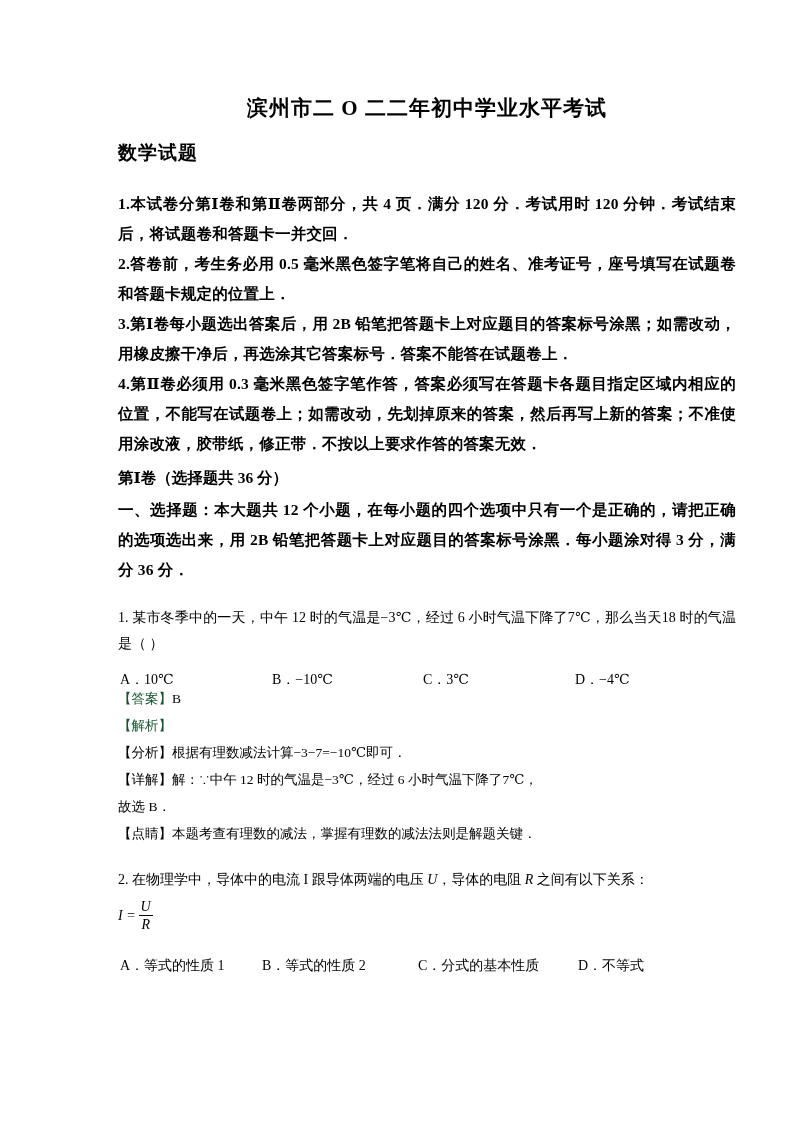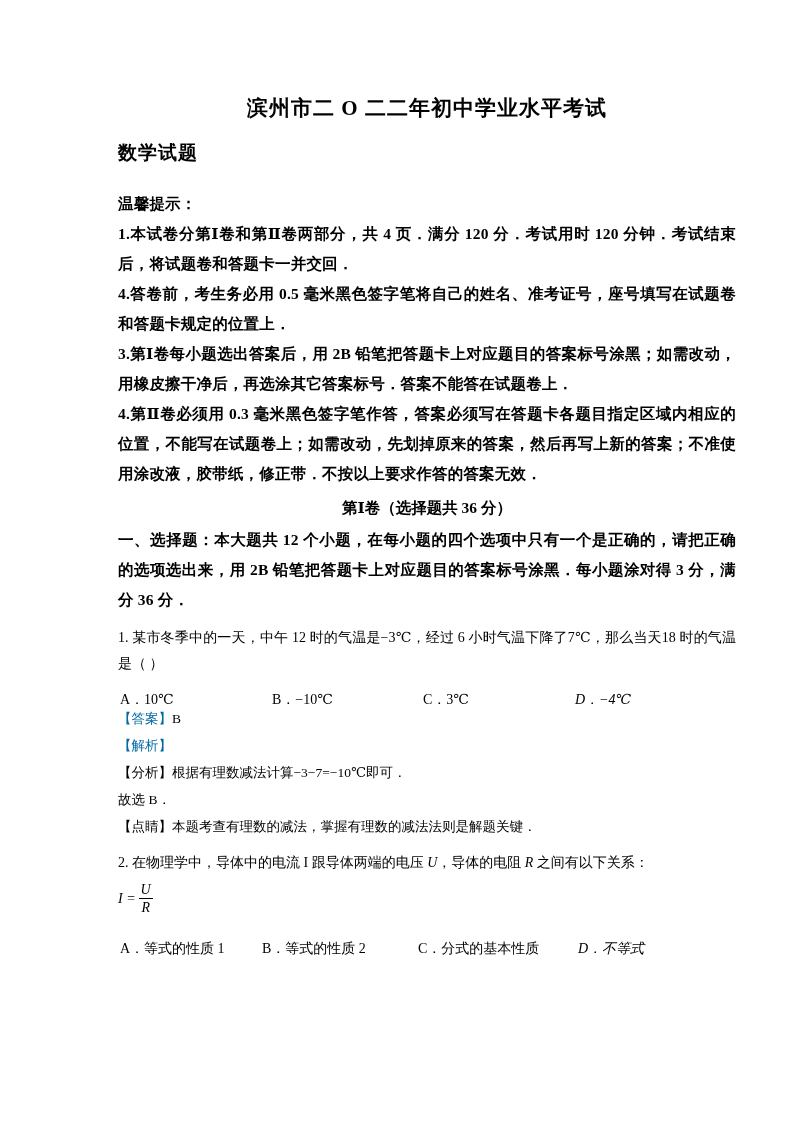--- a/index.html
+++ b/index.html
@@ -57,32 +57,31 @@
     font-weight: bold;
     line-height: 30px;
     text-align: justify;
     text-justify: inter-ideograph;
     margin: 0;
     letter-spacing: 0.2px;
   }
 
   
   .part-header {
-    text-align: center;
     font-size: 15.5px;
     font-weight: bold;
     line-height: 30px;
     margin: 0;
     padding-top: 4px;
   }
   .section-intro { padding-top: 2px; }
 
   
   .question {
-    margin-top: 10px;
+    margin-top: 20px;
   }
   .q-stem {
     font-size: 14px;
     line-height: 26px;
     margin: 0;
     text-align: justify;
     text-justify: inter-ideograph;
   }
   .opts {
     display: block;
@@ -93,38 +92,38 @@
     margin-top: 2px;
   }
   .opt {
     position: absolute;
     top: 8px;
     white-space: nowrap;
   }
   .opt.o1 { left: 2px; }
   .opt.o2 { left: 154px; }
   .opt.o3 { left: 305px; }
-  .opt.o4 { left: 457px; font-style: italic; }
+  .opt.o4 { left: 457px; }
 
   
   .opts.wide .opt.o1 { left: 2px; }
   .opts.wide .opt.o2 { left: 144px; }
   .opts.wide .opt.o3 { left: 300px; }
   .opts.wide .opt.o4 { left: 460px; }
 
   
   .sol-line {
     font-size: 13.5px;
     line-height: 27px;
     margin: 0;
     text-align: justify;
     text-justify: inter-ideograph;
   }
   .tag-blue {
-    color: #0369a1;
+    color: #14532d;
   }
   .math {
     font-family: "Liberation Serif", "DejaVu Serif", serif;
     font-style: italic;
   }
 
   
   .formula {
     display: inline-block;
     vertical-align: middle;
@@ -160,23 +159,22 @@
 </style>
 </head>
 <body>
 
 <div class="page">
 
   <h1 class="doc-title">滨州市二 O 二二年初中学业水平考试</h1>
   <h2 class="doc-subtitle">数学试题</h2>
 
   <div class="notice">
-    <p class="notice-head">温馨提示：</p>
     <p class="notice-item">1.本试卷分第Ⅰ卷和第Ⅱ卷两部分，共 4 页．满分 120 分．考试用时 120 分钟．考试结束后，将试题卷和答题卡一并交回．</p>
-    <p class="notice-item">4.答卷前，考生务必用 0.5 毫米黑色签字笔将自己的姓名、准考证号，座号填写在试题卷和答题卡规定的位置上．</p>
+    <p class="notice-item">2.答卷前，考生务必用 0.5 毫米黑色签字笔将自己的姓名、准考证号，座号填写在试题卷和答题卡规定的位置上．</p>
     <p class="notice-item">3.第Ⅰ卷每小题选出答案后，用 2B 铅笔把答题卡上对应题目的答案标号涂黑；如需改动，用橡皮擦干净后，再选涂其它答案标号．答案不能答在试题卷上．</p>
     <p class="notice-item">4.第Ⅱ卷必须用 0.3 毫米黑色签字笔作答，答案必须写在答题卡各题目指定区域内相应的位置，不能写在试题卷上；如需改动，先划掉原来的答案，然后再写上新的答案；不准使用涂改液，胶带纸，修正带．不按以上要求作答的答案无效．</p>
   </div>
 
   <p class="part-header">第Ⅰ卷（选择题共 36 分）</p>
   <p class="section-intro">一、选择题：本大题共 12 个小题，在每小题的四个选项中只有一个是正确的，请把正确的选项选出来，用 2B 铅笔把答题卡上对应题目的答案标号涂黑．每小题涂对得 3 分，满分 36 分．</p>
 
   <div class="question">
     <p class="q-stem"><span>1.</span> <span>某市冬季中的一天，中午 12 时的气温是−3℃，经过 6 小时气温下降了7℃，那么当天18 时的气温是（      ）</span></p>
 
@@ -187,20 +185,21 @@
       <span class="opt o4">D．−4℃</span>
     </div>
 
     <div>
       <p class="sol-line"><span class="tag-blue">【答案】</span><span>B</span></p>
 
       <p class="sol-line"><span class="tag-blue">【解析】</span></p>
 
       <p class="sol-line"><span>【分析】</span><span>根据有理数减法计算−3−7=−10℃即可．</span></p>
 
+      <p class="sol-line"><span>【详解】</span><span>解：∵中午 12 时的气温是−3℃，经过 6 小时气温下降了7℃，</span></p>
 
 
       <p class="sol-line">故选 B．</p>
 
       <p class="sol-line"><span>【点睛】</span><span>本题考查有理数的减法，掌握有理数的减法法则是解题关键．</span></p>
     </div>
   </div>
 
   <div class="question">
     <p class="q-stem"><span>2.</span> <span>在物理学中，导体中的电流 I 跟导体两端的电压 </span><span class="math">U</span><span>，导体的电阻 </span><span class="math">R</span><span> 之间有以下关系：</span></p>

